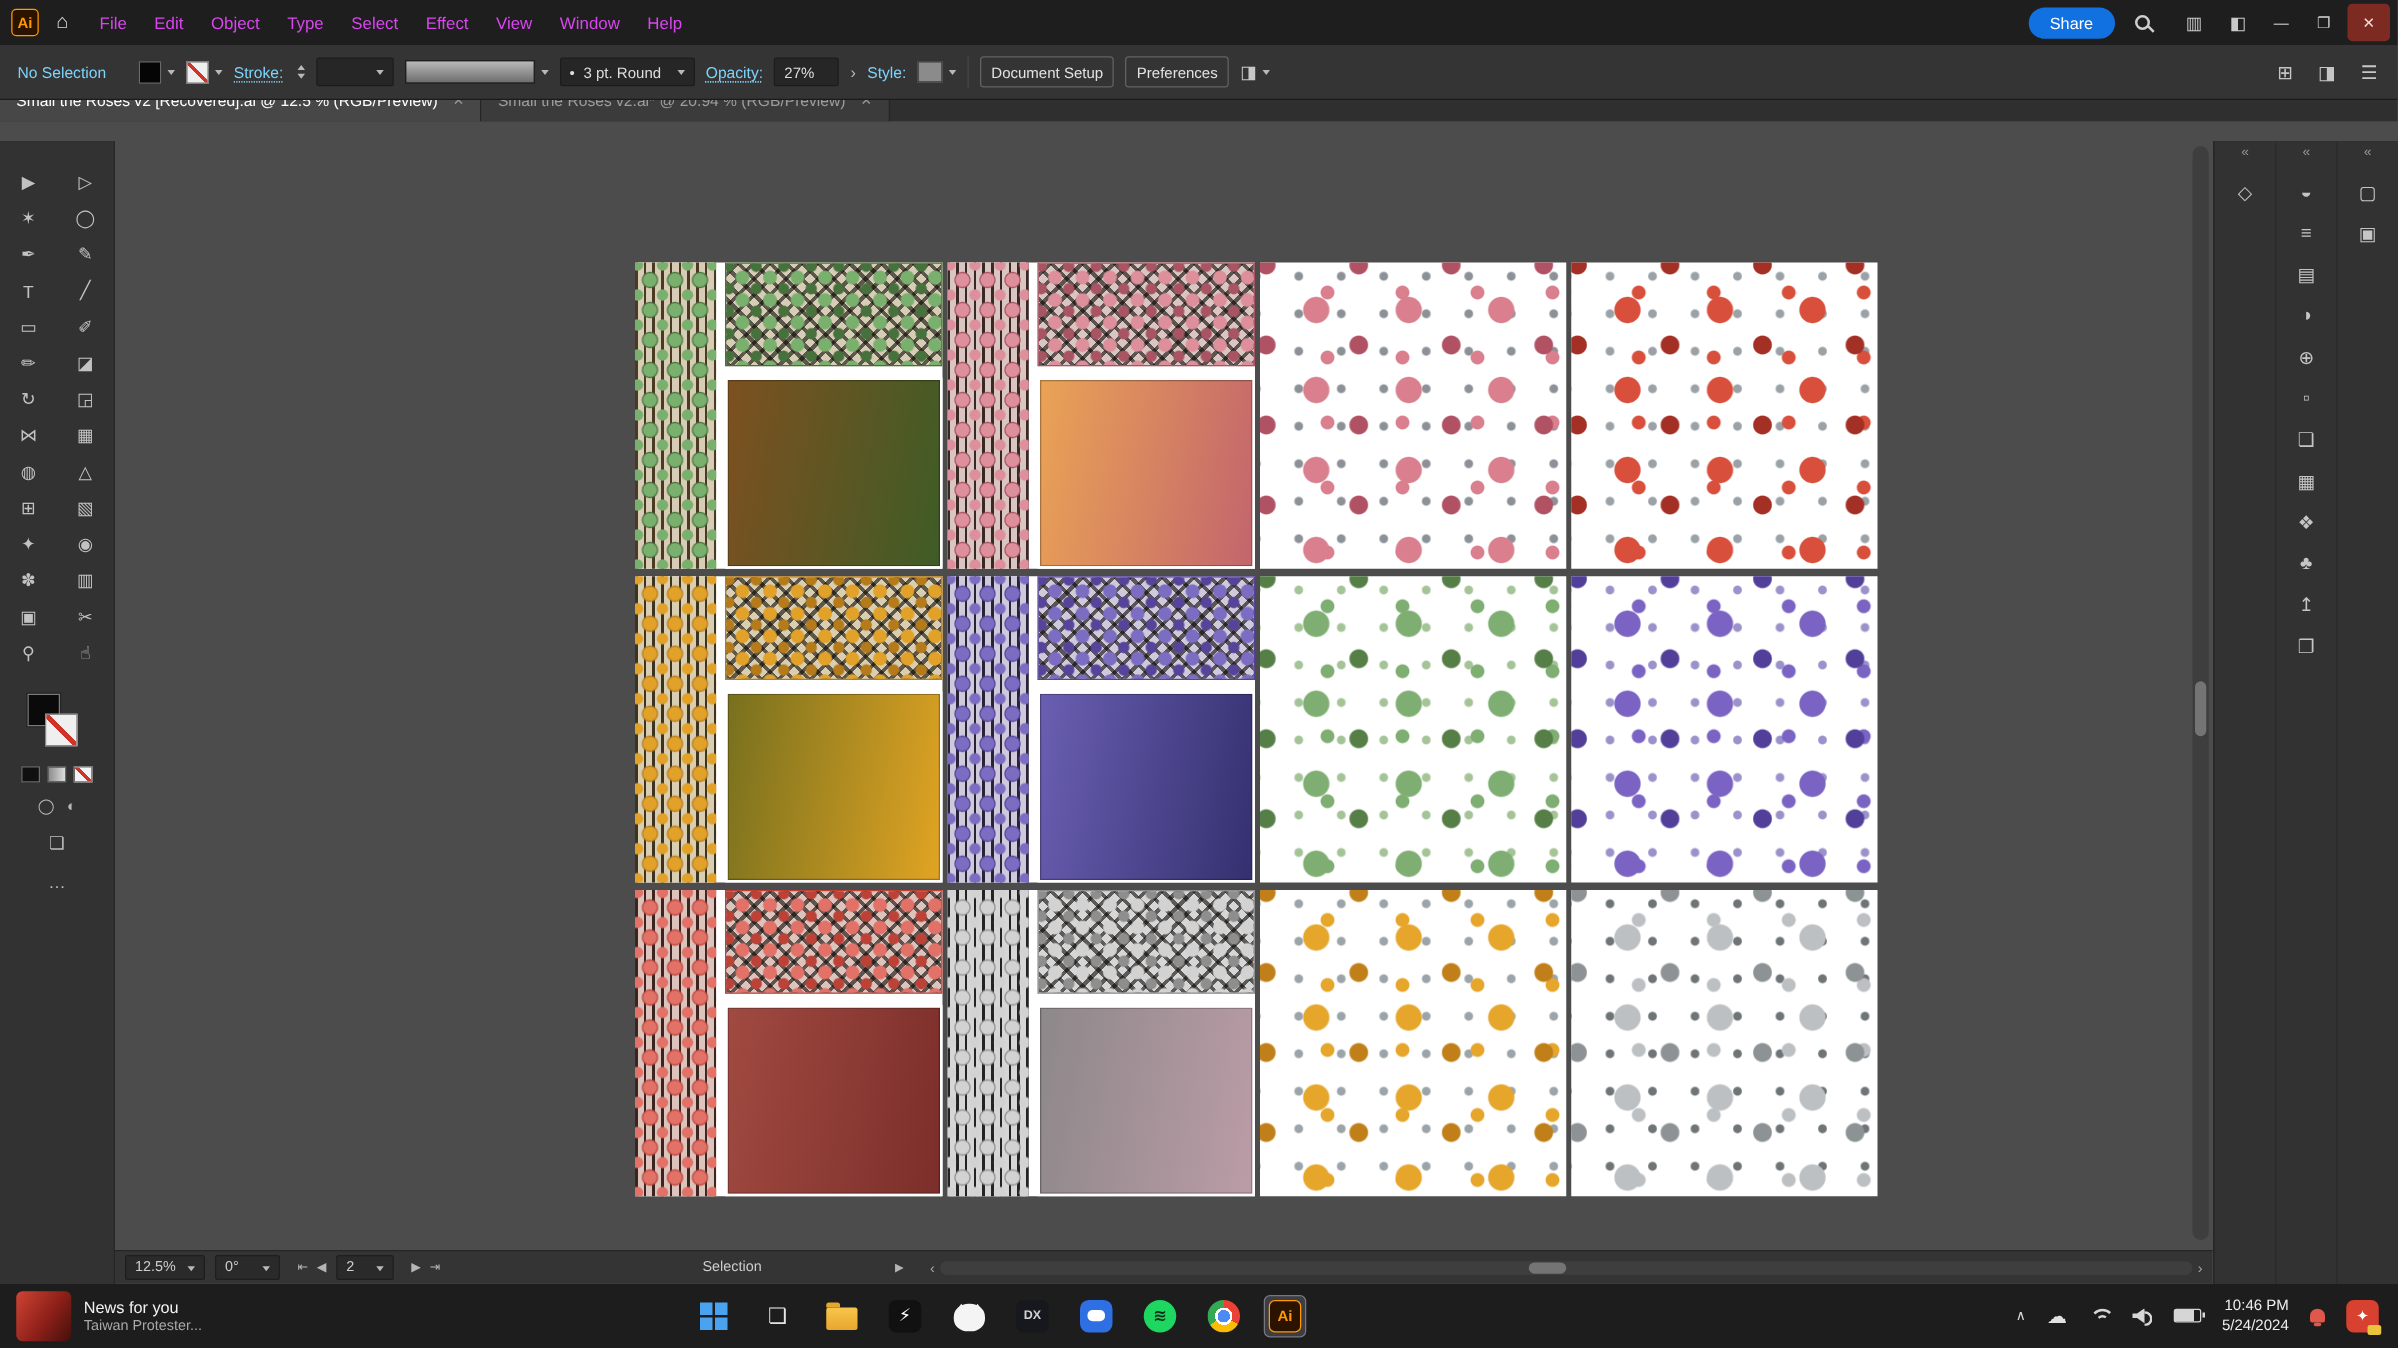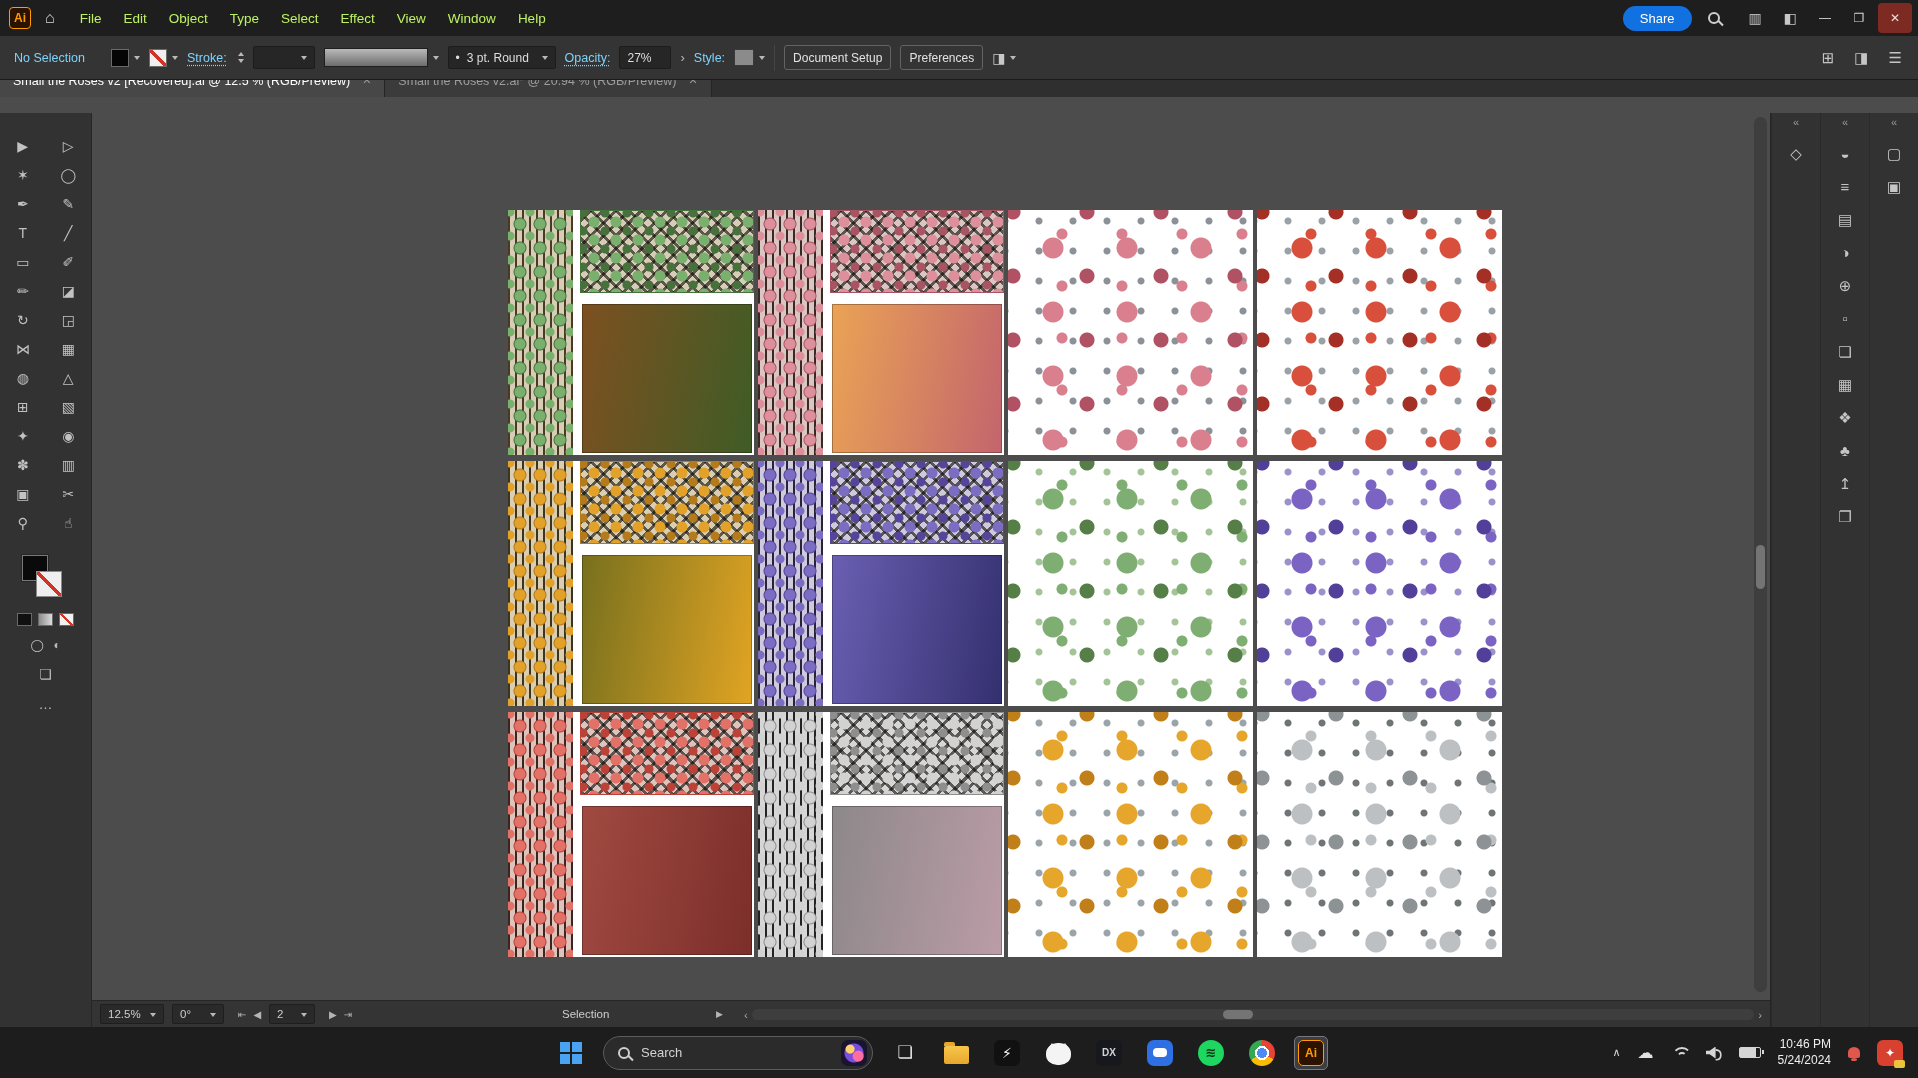--- a/index.html
+++ b/index.html
@@ -4,21 +4,21 @@
 <style>
   *{box-sizing:border-box;margin:0;padding:0}
   html,body{width:1918px;height:1078px;overflow:hidden}
   body{font-family:"Liberation Sans","DejaVu Sans",sans-serif;background:#4c4c4c;color:#ddd;font-size:13px}
 
   
   .titlebar{position:fixed;left:0;top:0;width:1918px;height:36px;background:#1e1e1e;display:flex;align-items:center;z-index:50}
   .ai-logo{width:22px;height:22px;margin:0 10px 0 9px;background:#2b1300;border:1px solid #ff9a00;border-radius:4px;color:#ff9a00;font-size:12px;font-weight:bold;display:flex;align-items:center;justify-content:center}
   .home-ic{color:#d8d8d8;font-size:16px;margin:0 14px 0 4px}
   #menus{display:flex}
-  .menu-item{padding:4px 11px;color:#bef264;font-size:13.5px;cursor:default}
+  .menu-item{padding:4px 11px;color:#d946ef;font-size:13.5px;cursor:default}
   .tb-spacer{flex:1}
   .share-btn{background:#1271e0;color:#fff;border-radius:14px;padding:5px 17px;font-size:13px;margin-right:16px}
   .mag{position:relative;width:12px;height:12px;border:2px solid #cfcfcf;border-radius:50%;display:inline-block}
   .mag::after{content:"";position:absolute;width:7px;height:2px;background:#cfcfcf;transform:rotate(45deg);right:-6px;bottom:-2px}
   .tb-ic{color:#c8c8c8;font-size:14px;margin:0 11px}
   .win-btn{width:34px;height:30px;display:flex;align-items:center;justify-content:center;color:#d5d5d5;font-size:12px}
   .win-close{background:#7d2b22;border-radius:4px;margin:0 6px 0 2px;color:#f1dcd8}
 
   
   .controlbar{position:fixed;left:0;top:36px;width:1918px;height:44px;background:#343434;border-bottom:1px solid #1b1b1b;display:flex;align-items:center;gap:9px;padding-left:14px;z-index:49}
@@ -404,34 +404,36 @@
   <div class="hscroll">
     <span>‹</span>
     <div class="h-trough">
         <div class="h-thumb"></div>
       </div>
     <span>›</span>
   </div>
 </div>
 
 <div class="taskbar">
+  <div class="widget">
+    <div class="widget-img"></div>
+    <div>
+      <div class="widget-title">News for you</div>
+      <div class="widget-sub">Taiwan Protester...</div>
+    </div>
+  </div>
   <div class="tb-center">
     <div class="slot">
         <span class="start">
           <i></i>
           <i></i>
           <i></i>
           <i></i>
         </span>
       </div>
-    <div class="search-pill">
-      <span class="mag"></span>
-      <span class="search-lab">Search</span>
-      <span class="search-img"></span>
-    </div>
     <div class="slot taskview">❏</div>
     <div class="slot">
         <span class="folder"></span>
       </div>
     <div class="slot">
         <span class="zap">⚡</span>
       </div>
     <div class="slot">
         <span class="cat"></span>
       </div>

